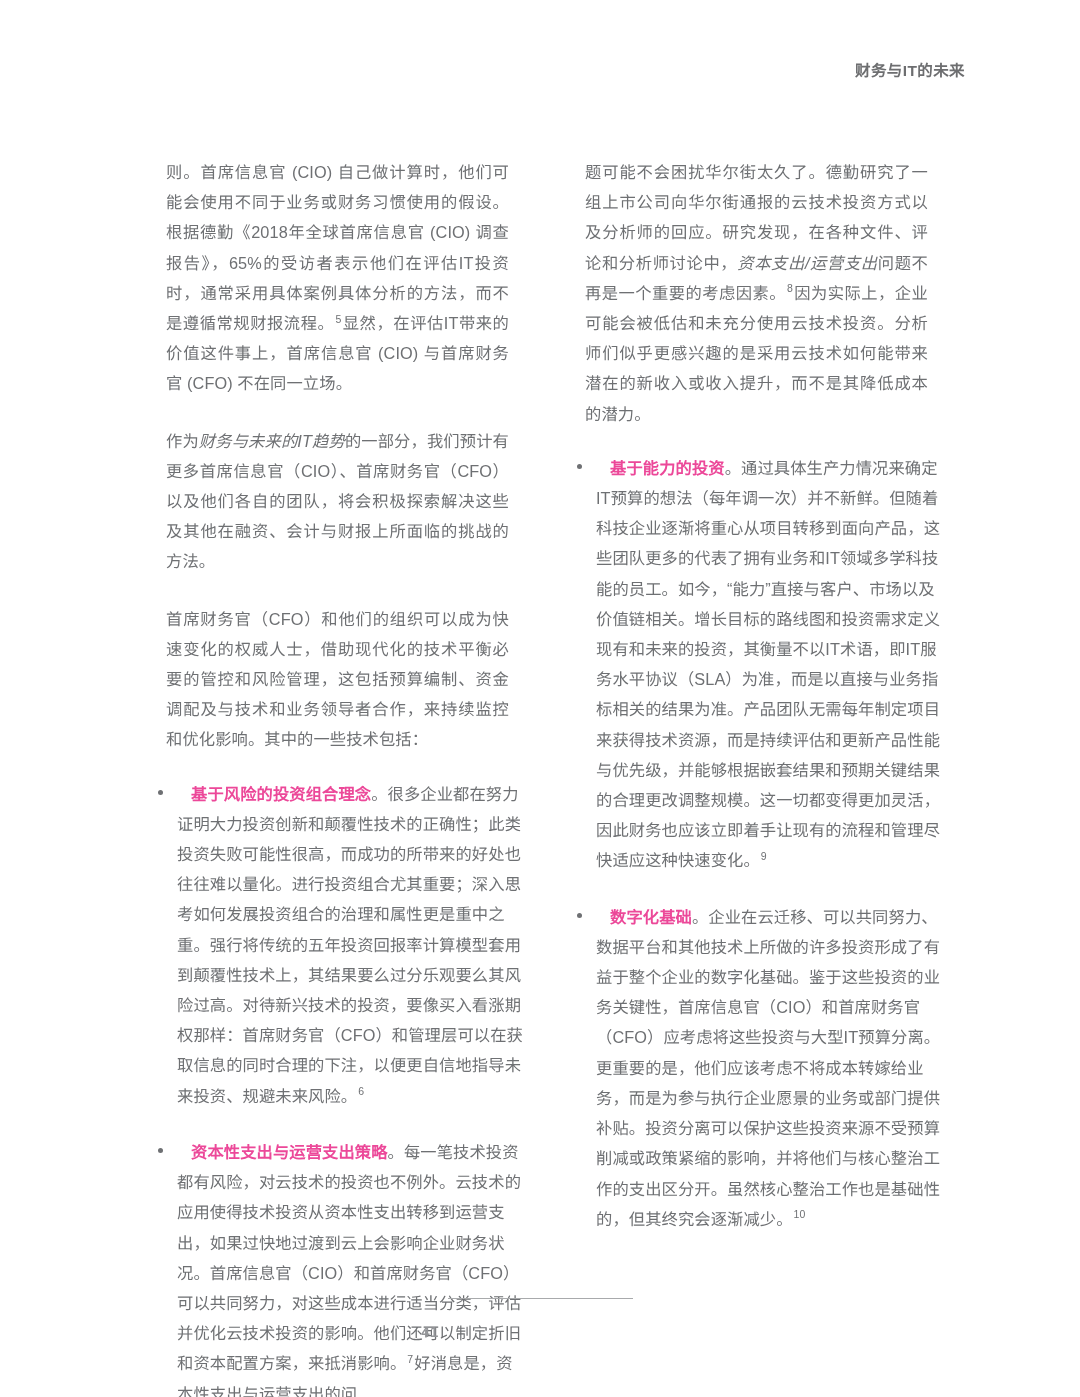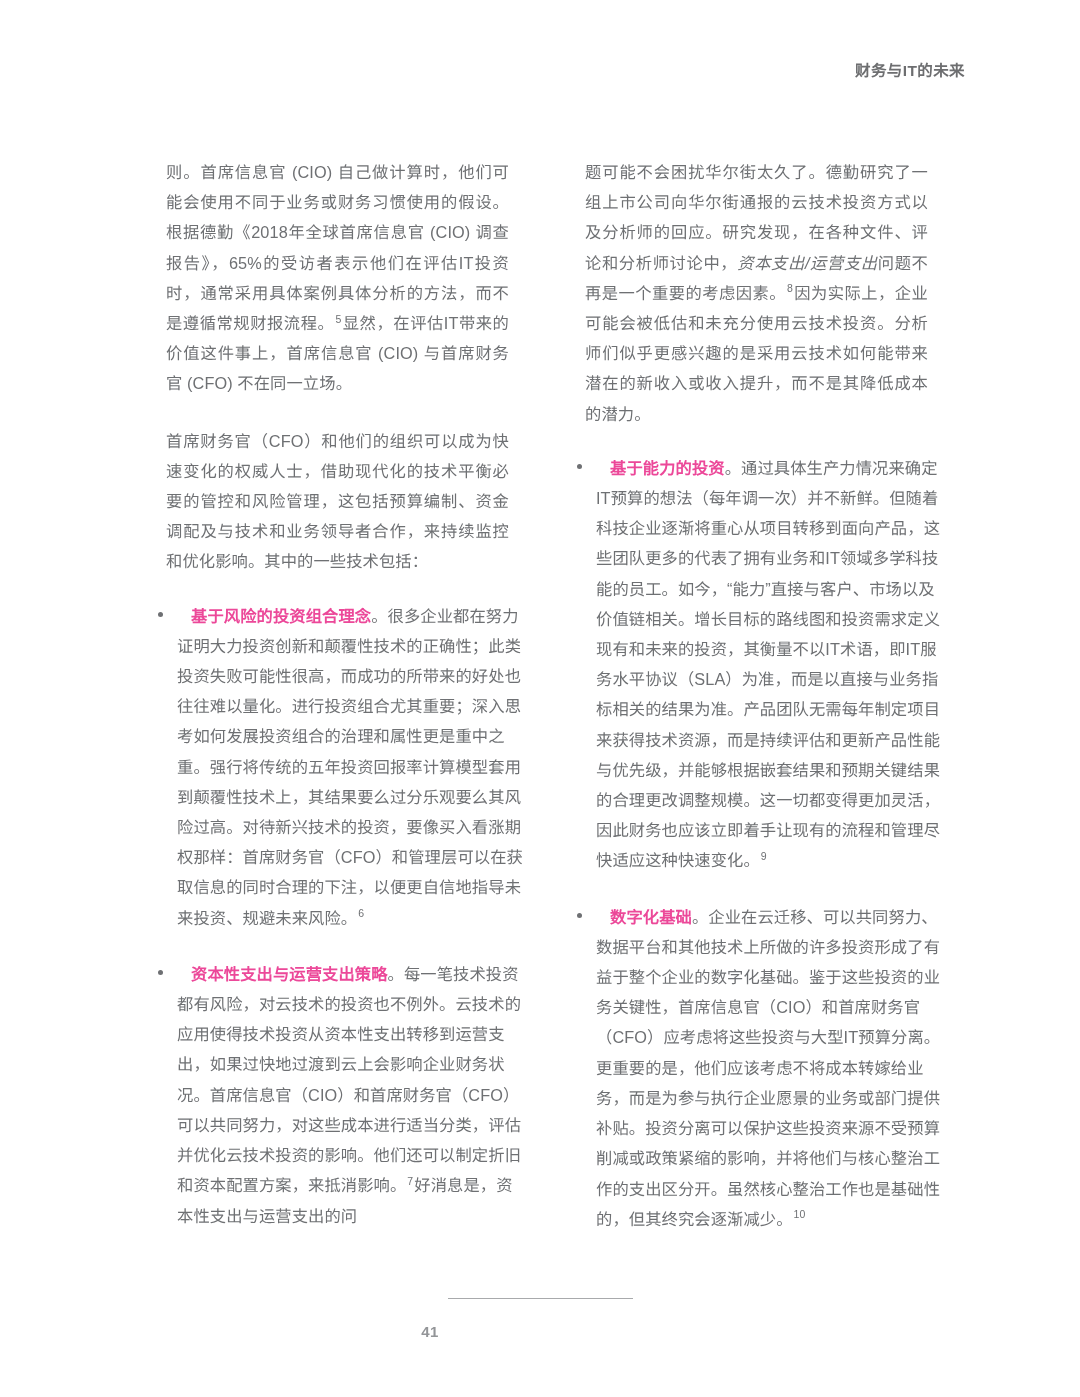--- a/index.html
+++ b/index.html
@@ -138,20 +138,21 @@
 <div class="page">
 
   <div class="running-head">财务与IT的未来</div>
 
   <div class="columns">
 
     <div class="col">
 
       <p class="body"><span>则。首席信息官 (CIO) 自己做计算时，他们可能会使用不同于业务或财务习惯使用的假设。根据德勤《2018年全球首席信息官 (CIO) 调查报告》，65%的受访者表示他们在评估IT投资时，通常采用具体案例具体分析的方法，而不是遵循常规财报流程。</span><sup>5</sup><span>显然，在评估IT带来的价值这件事上，首席信息官 (CIO) 与首席财务官 (CFO) 不在同一立场。</span></p>
 
+      <p class="body"><span>作为</span><span class="ital">财务与未来的IT趋势</span><span>的一部分，我们预计有更多首席信息官（CIO）、首席财务官（CFO）以及他们各自的团队，将会积极探索解决这些及其他在融资、会计与财报上所面临的挑战的方法。</span></p>
 
 
       <p class="body">首席财务官（CFO）和他们的组织可以成为快速变化的权威人士，借助现代化的技术平衡必要的管控和风险管理，这包括预算编制、资金调配及与技术和业务领导者合作，来持续监控和优化影响。其中的一些技术包括：</p>
 
       <ul class="bullets">
         <li>
           <span class="dot"></span>
           <span class="bullet-text"><span class="lead">基于风险的投资组合理念</span><span>。很多企业都在努力证明大力投资创新和颠覆性技术的正确性；此类投资失败可能性很高，而成功的所带来的好处也往往难以量化。进行投资组合尤其重要；深入思考如何发展投资组合的治理和属性更是重中之重。强行将传统的五年投资回报率计算模型套用到颠覆性技术上，其结果要么过分乐观要么其风险过高。对待新兴技术的投资，要像买入看涨期权那样：首席财务官（CFO）和管理层可以在获取信息的同时合理的下注，以便更自信地指导未来投资、规避未来风险。</span><sup>6</sup><span></span></span>
         </li>
         <li>

